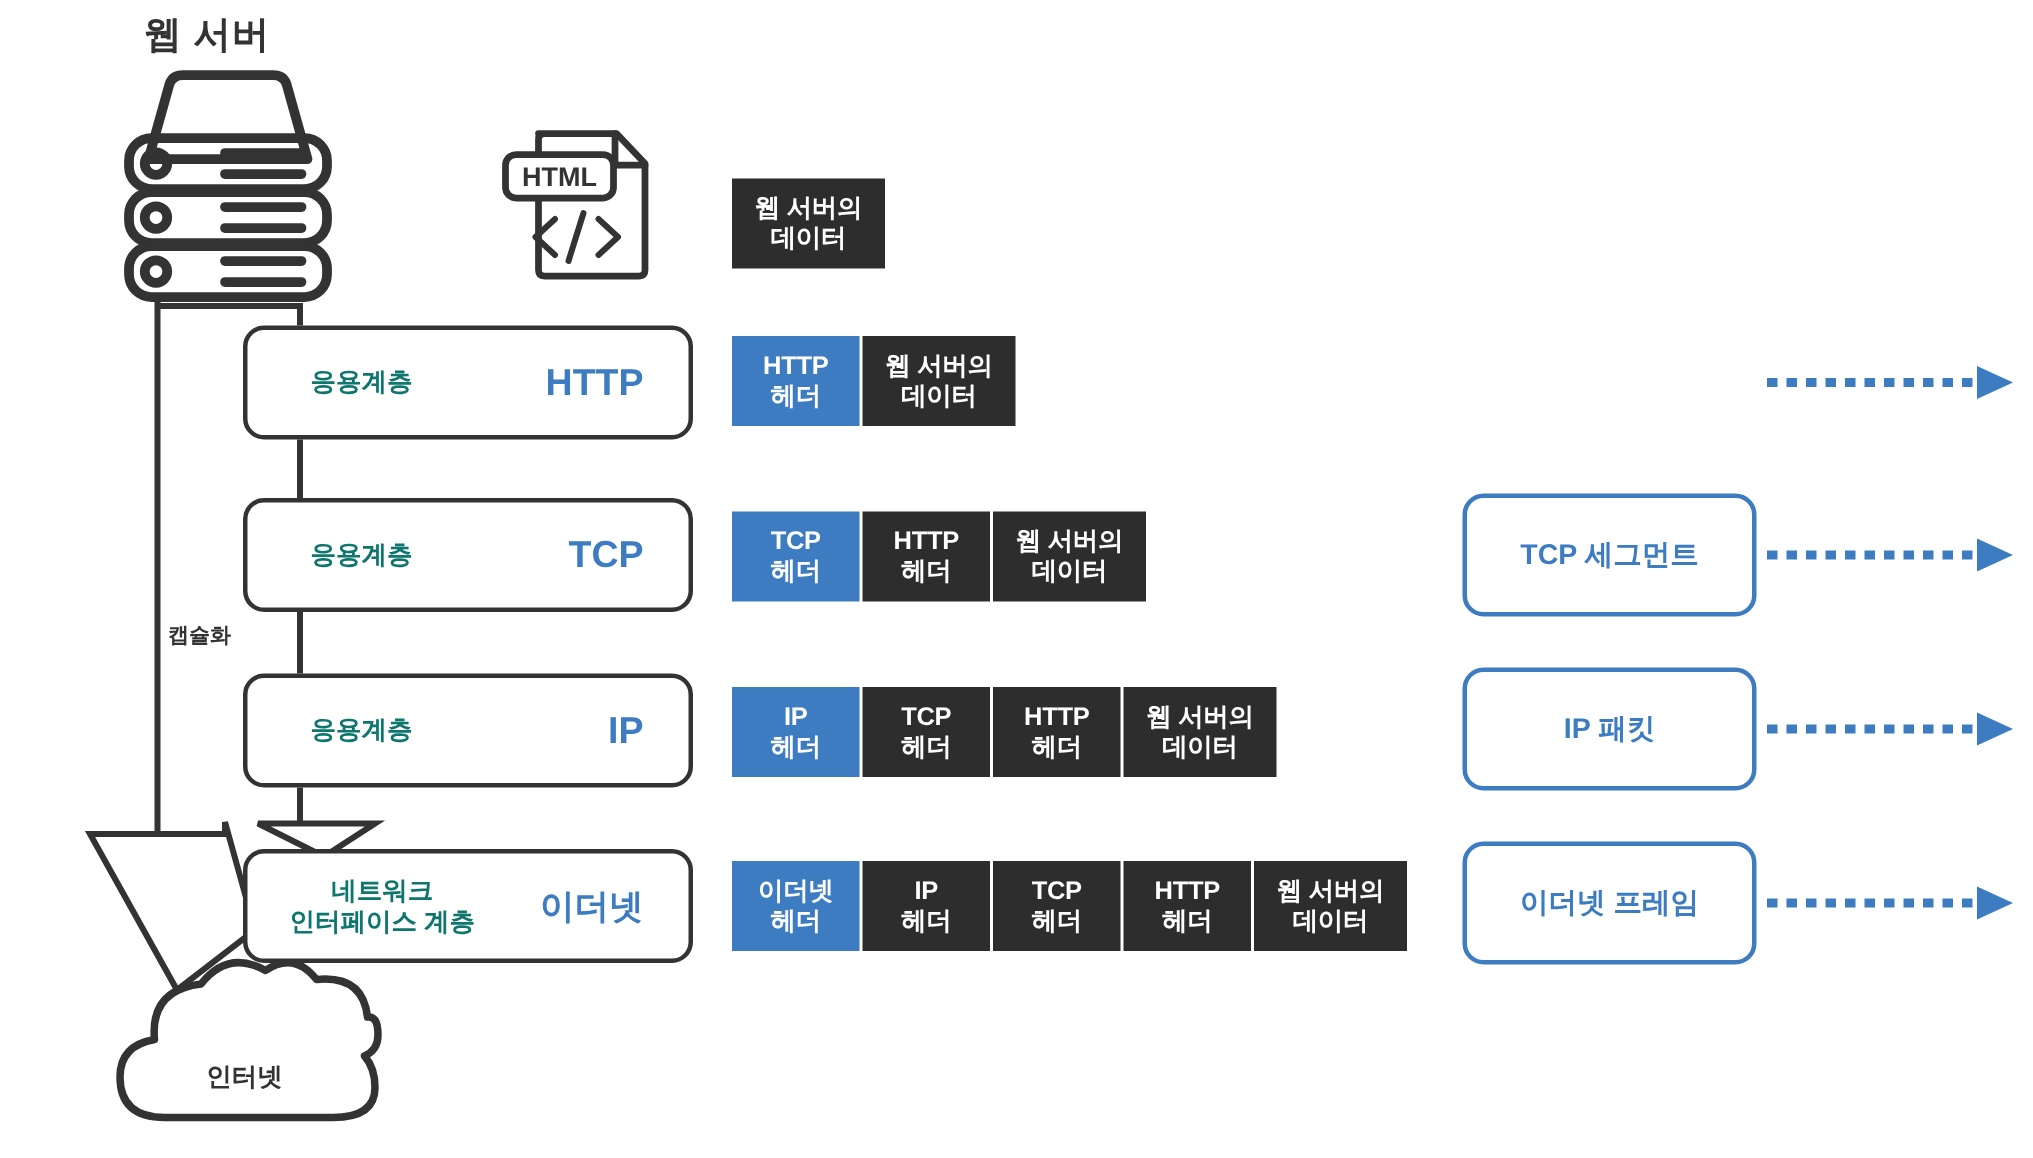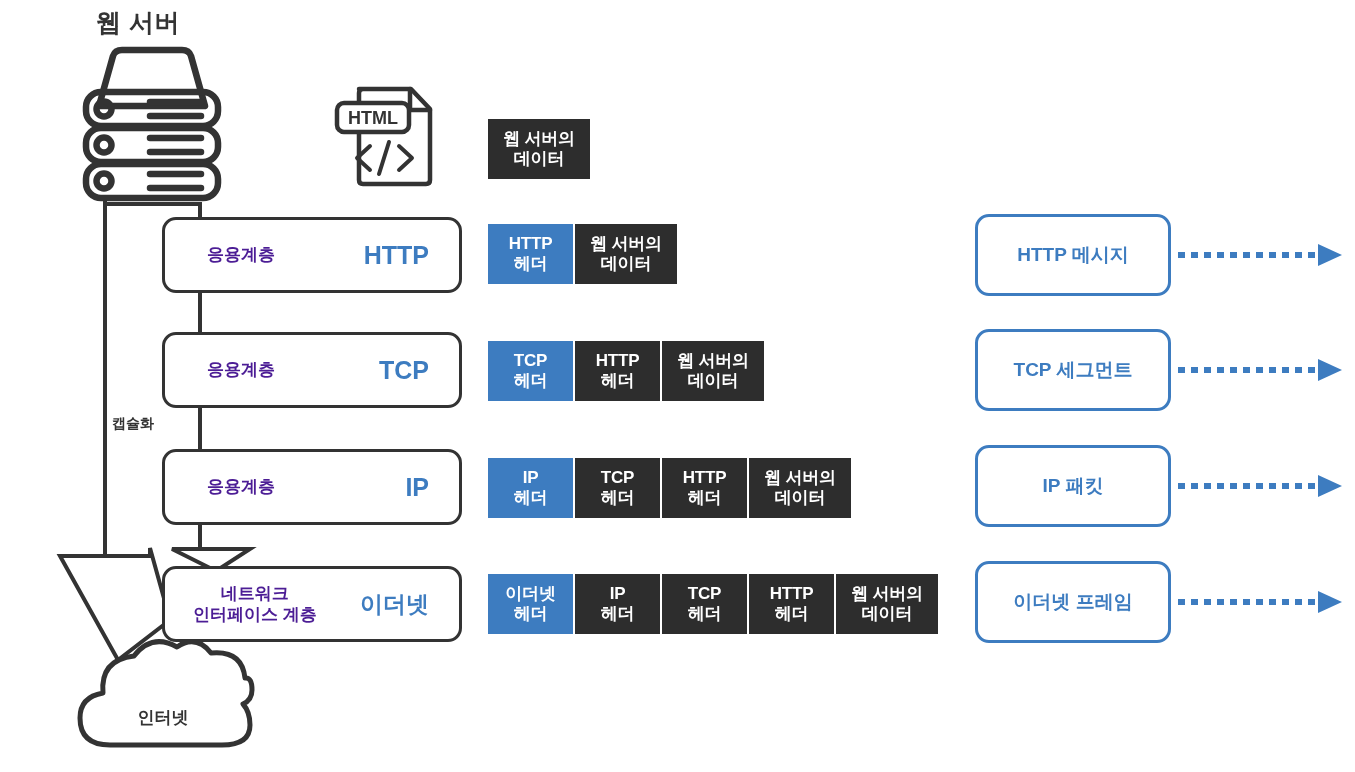--- a/index.html
+++ b/index.html
@@ -51,21 +51,21 @@
     background: #ffffff;
     display: flex;
     align-items: center;
     z-index: 4;
   }
   .layer-name {
     position: absolute;
     left: 42px;
     font-size: 17px;
     font-weight: bold;
-    color: #4c1d95;
+    color: #0f766e;
     line-height: 1.25;
     text-align: center;
     white-space: pre-line;
     transform: translateX(-0%);
   }
   .layer-proto {
     position: absolute;
     right: 30px;
     font-size: 25px;
     font-weight: bold;
@@ -268,21 +268,20 @@
       <div class="pdu-block data" style="width: 85px;">IP
 헤더</div>
       <div class="pdu-block data" style="width: 85px;">TCP
 헤더</div>
       <div class="pdu-block data" style="width: 85px;">HTTP
 헤더</div>
       <div class="pdu-block data" style="width: 102px;">웹 서버의
 데이터</div>
     </div>
 
-  <div class="abs pdu-name-box" id="name-http">HTTP 메시지</div>
   <div class="abs pdu-name-box" id="name-tcp">TCP 세그먼트</div>
   <div class="abs pdu-name-box" id="name-ip">IP 패킷</div>
   <div class="abs pdu-name-box" id="name-eth">이더넷 프레임</div>
 
   <svg class="abs" id="arrow-layer" viewBox="0 0 1355 772">
     <g stroke="#3D7CC0" stroke-width="6" stroke-dasharray="7 6" fill="none">
       <line x1="1178" y1="255" x2="1318" y2="255"></line>
       <line x1="1178" y1="370" x2="1318" y2="370"></line>
       <line x1="1178" y1="486" x2="1318" y2="486"></line>
       <line x1="1178" y1="602" x2="1318" y2="602"></line>

